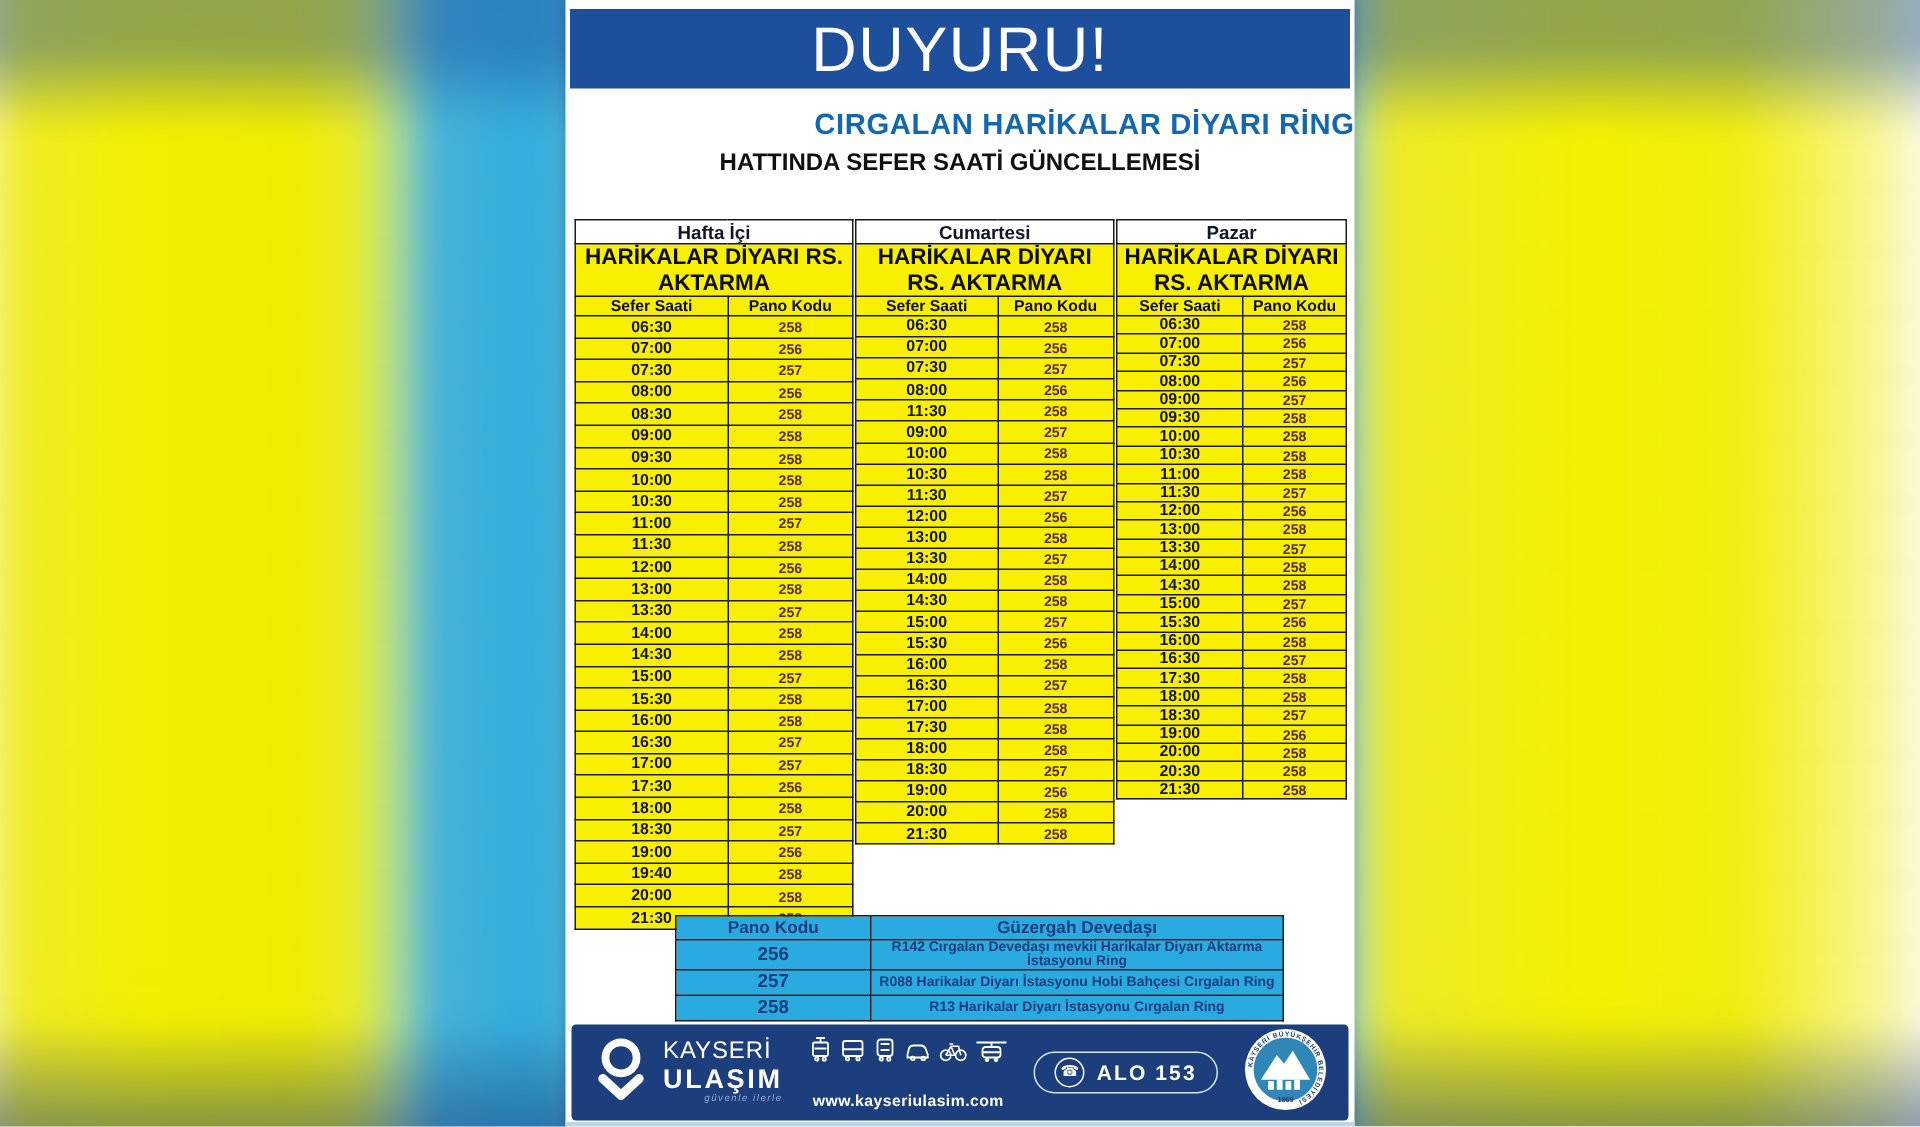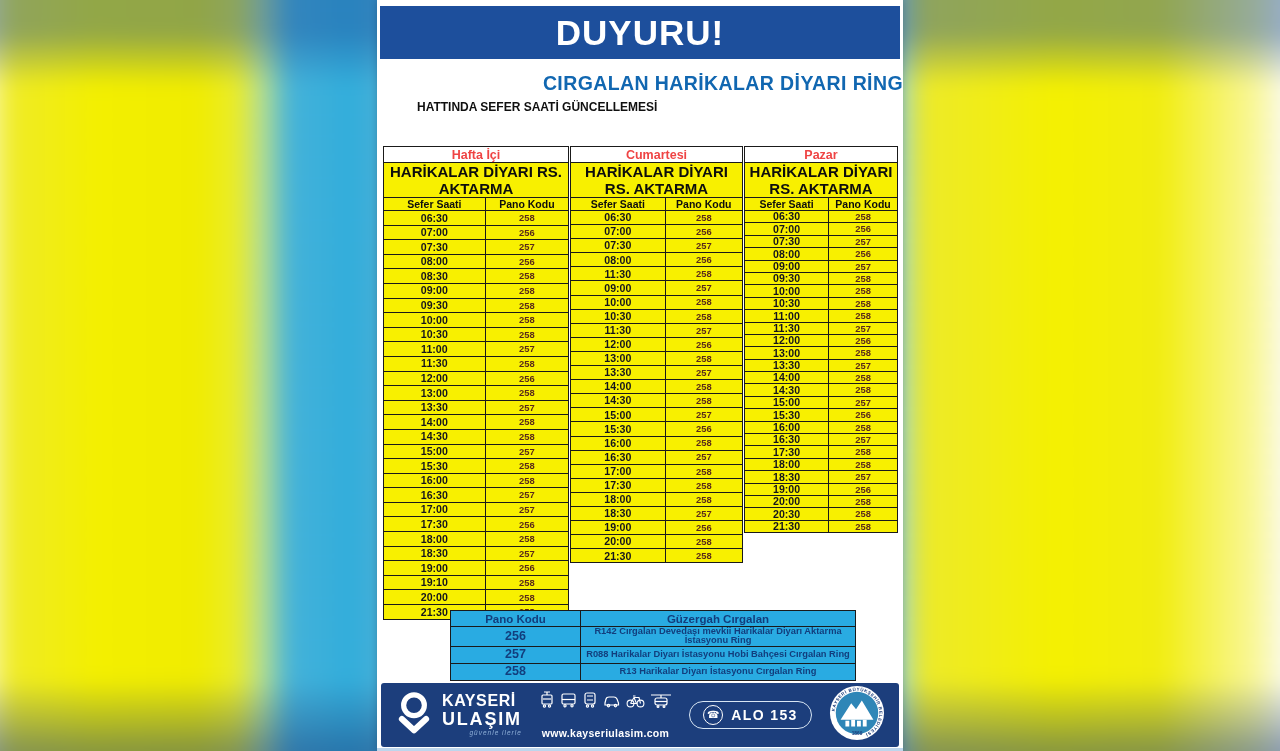--- a/index.html
+++ b/index.html
@@ -27,31 +27,31 @@
   }
   
   .poster{
     position:absolute;left:377px;top:0;width:526px;height:751px;
     background:#ffffff;box-shadow:0 0 8px rgba(0,0,0,.18);
   }
   .banner{
     position:absolute;left:3px;right:3px;top:6px;height:53px;
     background:#1D4F9C;display:flex;align-items:center;justify-content:center;
   }
-  .banner span{color:#fff;font-size:35px;font-weight:700;letter-spacing:1px;}
+  .banner span{color:#fff;font-size:42px;font-weight:400;letter-spacing:1px;}
   .title{
     position:absolute;left:0;right:0;top:72px;text-align:right;
     color:#1167B1;font-size:19.5px;font-weight:800;letter-spacing:.4px;
   }
-  .sub1{position:absolute;left:0;right:0;top:100px;color:#101010;font-size:12px;font-weight:800;padding-left:40px;}
+  .sub1{position:absolute;left:0;right:0;top:100px;text-align:center;color:#101010;font-size:16px;font-weight:800;}
   .sub2{position:absolute;left:0;right:0;top:121px;text-align:center;color:#101010;font-size:10.8px;font-weight:800;}
   
   table{border-collapse:collapse;table-layout:fixed;position:absolute;}
   th,td{border:1px solid #1a1a1a;padding:0;text-align:center;vertical-align:middle;}
-  .sched th.day{background:#ffffff;color:#ef4444;font-size:12.5px;font-weight:800;height:15px;}
+  .sched th.day{background:#ffffff;color:#0f172a;font-size:12.5px;font-weight:800;height:15px;}
   .sched th.sect{background:#F8F000;color:#0d0d0d;font-size:15px;font-weight:800;height:13px;}
   .sched th.colh{background:#F8F000;color:#0d0d0d;font-size:10.5px;font-weight:800;height:12px;}
   .sched td{background:#F8F000;font-weight:800;line-height:1;}
   .sched td.time{color:#14141c;font-size:10.6px;}
   .sched td.code{color:#5a2a1a;font-size:9.4px;}
   #table-haftaici{left:6px;top:146px;width:186px;}
   #table-cumartesi{left:193px;top:146px;width:173px;}
   #table-pazar{left:367px;top:146px;width:154px;}
   #table-haftaici td{height:13.6px;}
   #table-cumartesi td{height:13.1px;}
@@ -64,21 +64,21 @@
   #legend-table td.ldesc{font-size:9.3px;}
   
   .footer{
     position:absolute;left:4px;top:683px;width:518px;height:64px;
     background:#1C3E7C;border-radius:3px;
     display:flex;align-items:center;justify-content:space-between;
     padding:0 14px;box-sizing:border-box;
   }
   .brand{display:flex;align-items:center;gap:9px;}
   .brand-text{display:flex;flex-direction:column;line-height:1.02;}
-  .brand-l1{color:#fff;font-size:16px;font-weight:700;letter-spacing:.6px;}
+  .brand-l1{color:#fff;font-size:16px;font-weight:400;letter-spacing:.6px;}
   .brand-l2{color:#fff;font-size:18px;font-weight:800;letter-spacing:1.8px;}
   .brand-tag{color:#8fb0d8;font-size:6.5px;font-style:italic;text-align:right;margin-top:2px;letter-spacing:1px;}
   .mid{display:flex;flex-direction:column;align-items:center;gap:15px;}
   .icon-row{display:flex;align-items:flex-end;gap:5px;}
   .site{color:#fff;font-size:10.5px;font-weight:800;letter-spacing:.3px;}
   .pill{
     display:flex;align-items:center;gap:8px;border:1.6px solid #d8e6f4;border-radius:16px;
     padding:3px 13px;
   }
   .phone-circle{
@@ -219,21 +219,21 @@
         </tr>
         <tr>
           <td class="time">18:30</td>
           <td class="code">257</td>
         </tr>
         <tr>
           <td class="time">19:00</td>
           <td class="code">256</td>
         </tr>
         <tr>
-          <td class="time">19:10</td>
+          <td class="time">19:40</td>
           <td class="code">258</td>
         </tr>
         <tr>
           <td class="time">20:00</td>
           <td class="code">258</td>
         </tr>
         <tr>
           <td class="time">21:30</td>
           <td class="code">258</td>
         </tr>
@@ -487,21 +487,21 @@
   </table>
 
   <table id="legend-table">
     <colgroup>
         <col style="width:130px">
         <col>
       </colgroup>
     <thead>
       <tr>
         <th>Pano Kodu</th>
-        <th>Güzergah Cırgalan</th>
+        <th>Güzergah Devedaşı</th>
       </tr>
     </thead>
     <tbody id="legend-body">
         <tr>
           <td class="lcode">256</td>
           <td class="ldesc">R142 Cırgalan Devedaşı mevkii Harikalar Diyarı Aktarma İstasyonu Ring</td>
         </tr>
         <tr>
           <td class="lcode">257</td>
           <td class="ldesc">R088 Harikalar Diyarı İstasyonu Hobi Bahçesi Cırgalan Ring</td>

